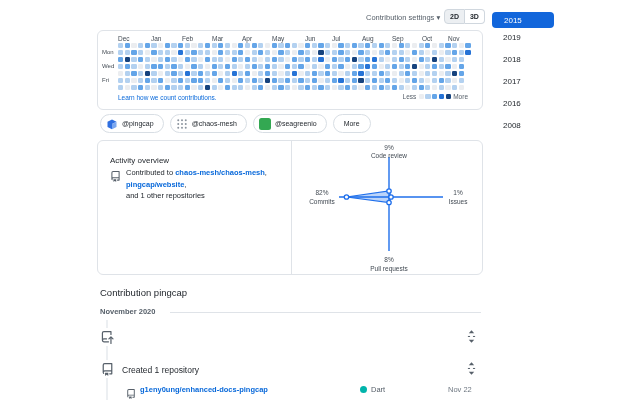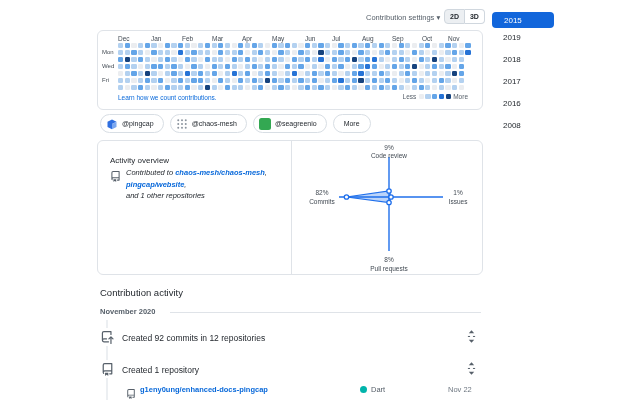--- a/index.html
+++ b/index.html
@@ -43,21 +43,21 @@
     color:#24292f; cursor:pointer; }
   .pill.more { padding:0 10px; }
   .avatar { width:12px; height:12px; border-radius:2.5px; overflow:hidden; display:block; }
 
   
   .ov-card { left:97px; top:140px; width:386px; height:135px; border:1px solid #dfe3e8;
     border-radius:6px; background:#fff; }
   .ov-title { position:absolute; left:12px; top:9px; font-size:8px; color:#24292f;margin-top:6px; }
   .ov-icon { position:absolute; left:12px; top:27px; }
   .ov-text { position:absolute; left:28px; top:26px; width:170px; font-size:7.5px; line-height:11.5px; }
-  .ov-text .ln { display:block;font-style:italic; }
+  .ov-text .ln { display:block; }
   .repo-link { color:#0969da; font-weight:bold; text-decoration:none; cursor:pointer; }
   .ov-divider { position:absolute; left:193px; top:0; width:1px; height:133px; background:#dfe3e8; }
   .radar { position:absolute; left:194px; top:0; }
   .radar text { font-family:"Liberation Sans", sans-serif; font-size:6.5px; fill:#424a53; }
 
   
   .ca-title { left:100px; top:287px; font-size:9.5px; color:#24292f; }
   .month-hdr { left:100px; top:307px; font-size:7.5px; font-weight:bold; color:#57606a; }
   .month-rule { left:170px; top:312px; width:311px; height:1px; background:#dfe3e8; }
   .tl-line { left:106px; top:320px; width:2px; height:80px; background:#eceff2; }
@@ -557,31 +557,30 @@
       <text x="97" y="17" text-anchor="middle">Code review</text>
       <text x="166" y="54" text-anchor="middle">1%</text>
       <text x="166" y="63" text-anchor="middle">Issues</text>
       <text x="97" y="121" text-anchor="middle">8%</text>
       <text x="97" y="130" text-anchor="middle">Pull requests</text>
       <text x="30" y="54" text-anchor="middle">82%</text>
       <text x="30" y="63" text-anchor="middle">Commits</text>
     </svg>
   </div>
 
-  <div class="abs ca-title">Contribution activity</div>
+  <div class="abs ca-title">Contribution pingcap</div>
   <div class="abs month-hdr">November 2020</div>
   <div class="abs month-rule"></div>
   <div class="abs tl-line"></div>
 
   <div class="abs tl-icon" style="left:98px;top:328px">
     <svg width="13" height="13" viewBox="0 0 16 16" fill="#57606a">
         <path d="M1 2.5A2.5 2.5 0 0 1 3.5 0h8.75a.75.75 0 0 1 .75.75v3.5a.75.75 0 0 1-1.5 0V1.5h-8a1 1 0 0 0-1 1v6.708A2.493 2.493 0 0 1 3.5 9h3.25a.75.75 0 0 1 0 1.5H3.5a1 1 0 0 0 0 2h5.75a.75.75 0 0 1 0 1.5H3.5A2.5 2.5 0 0 1 1 11.5Zm13.23 7.79-1.224-1.224v6.184a.75.75 0 0 1-1.5 0V9.066L10.28 10.29a.75.75 0 0 1-1.06-1.061l2.505-2.504a.75.75 0 0 1 1.06 0l2.505 2.504a.75.75 0 0 1-1.061 1.061Z"></path>
       </svg>
   </div>
-  <div class="abs tl-text" style="left:122px;top:333px">Created 92 commits in 12 repositories</div>
   <button class="abs fold-btn" style="left:467px;top:330px">
     <svg width="9" height="13" viewBox="0 0 10 14">
         <path d="M5 0l3 3.5H2z" fill="#57606a"></path>
         <path d="M5 14l-3-3.5h6z" fill="#57606a"></path>
         <rect x="1" y="6.4" width="2.4" height="1.1" fill="#57606a"></rect>
         <rect x="6.6" y="6.4" width="2.4" height="1.1" fill="#57606a"></rect>
       </svg>
   </button>
 
   <div class="abs tl-icon" style="left:98px;top:360px">

